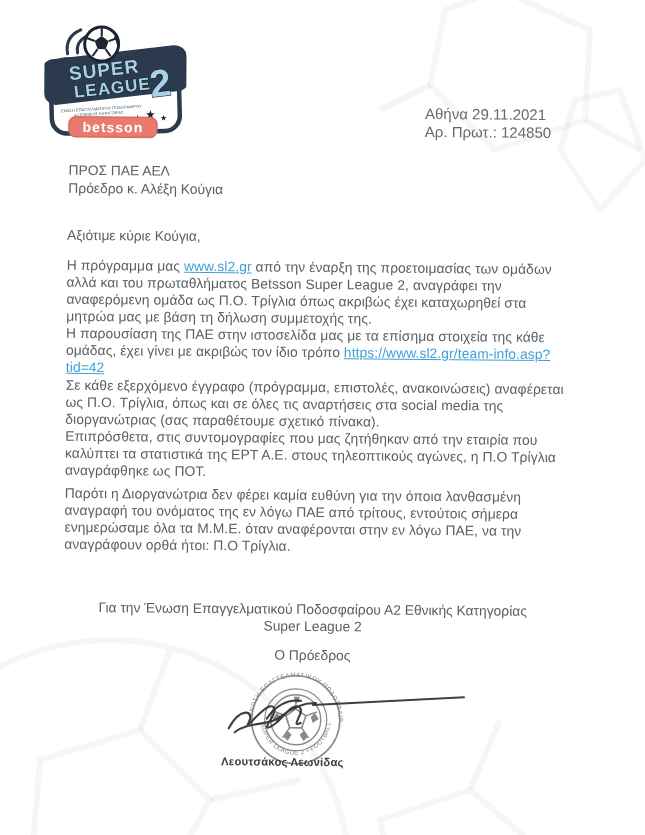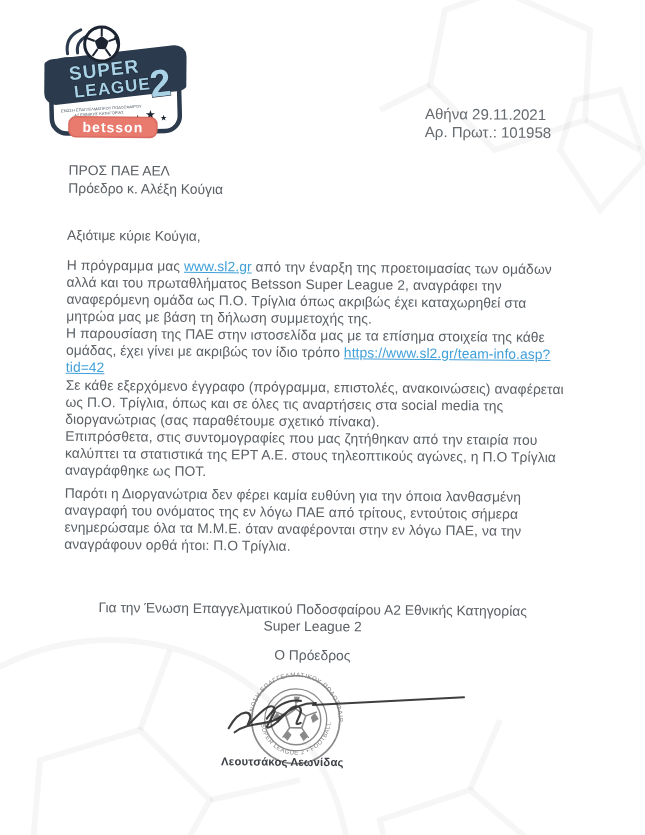--- a/index.html
+++ b/index.html
@@ -89,21 +89,21 @@
       </g>
 
       <g>
         <rect x="25" y="95" width="88" height="20" rx="7" fill="#e87a6e" stroke="#d96a60" stroke-width="1.5"></rect>
         <text x="69" y="110" font-size="14" font-weight="bold" fill="#ffffff" text-anchor="middle" font-family="Liberation Sans, sans-serif" letter-spacing="1">betsson</text>
       </g>
     </svg>
 
     <div class="dateblock">
       <div>Αθήνα 29.11.2021</div>
-      <div>Αρ. Πρωτ.: 101958</div>
+      <div>Αρ. Πρωτ.: 124850</div>
     </div>
 
     <div class="recipient">
       <div>ΠΡΟΣ ΠΑΕ ΑΕΛ</div>
       <div>Πρόεδρο κ. Αλέξη Κούγια</div>
     </div>
 
     <div class="greeting">Αξιότιμε κύριε Κούγια,</div>
 
     <div class="para p1"><span>Η πρόγραμμα μας </span><span class="link">www.sl2.gr</span><span> από την έναρξη της προετοιμασίας των ομάδων αλλά και του πρωταθλήματος Betsson Super League 2, αναγράφει την αναφερόμενη ομάδα ως Π.Ο. Τρίγλια όπως ακριβώς έχει καταχωρηθεί στα μητρώα μας με βάση τη δήλωση συμμετοχής της.

